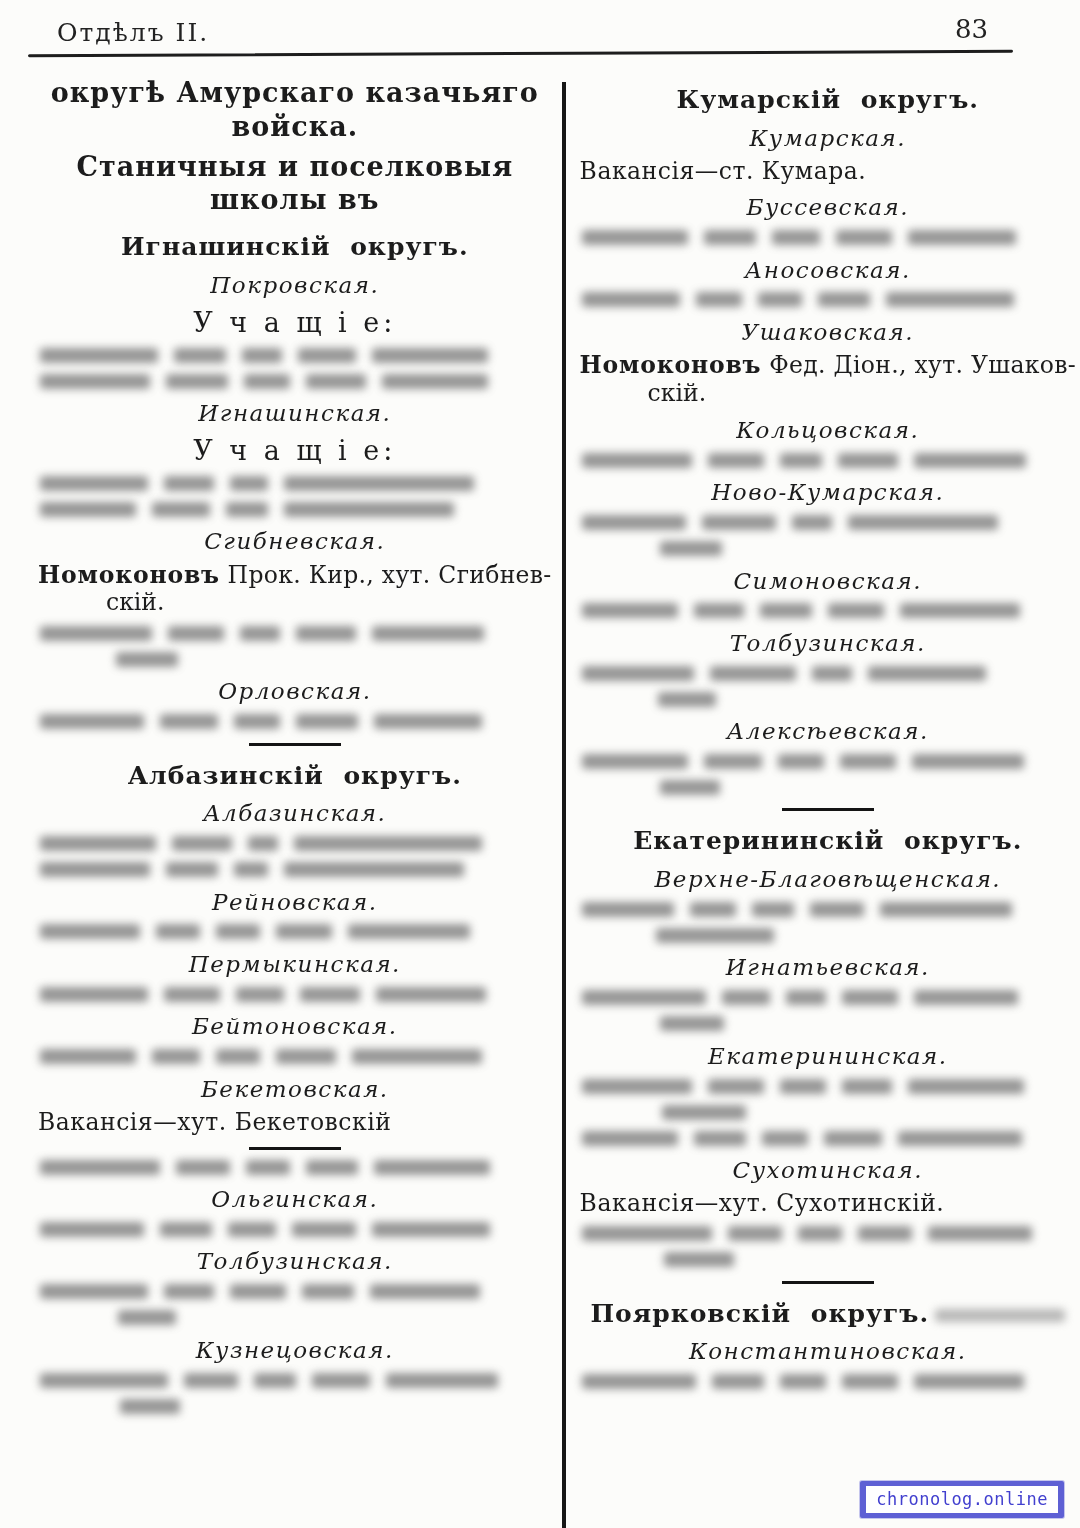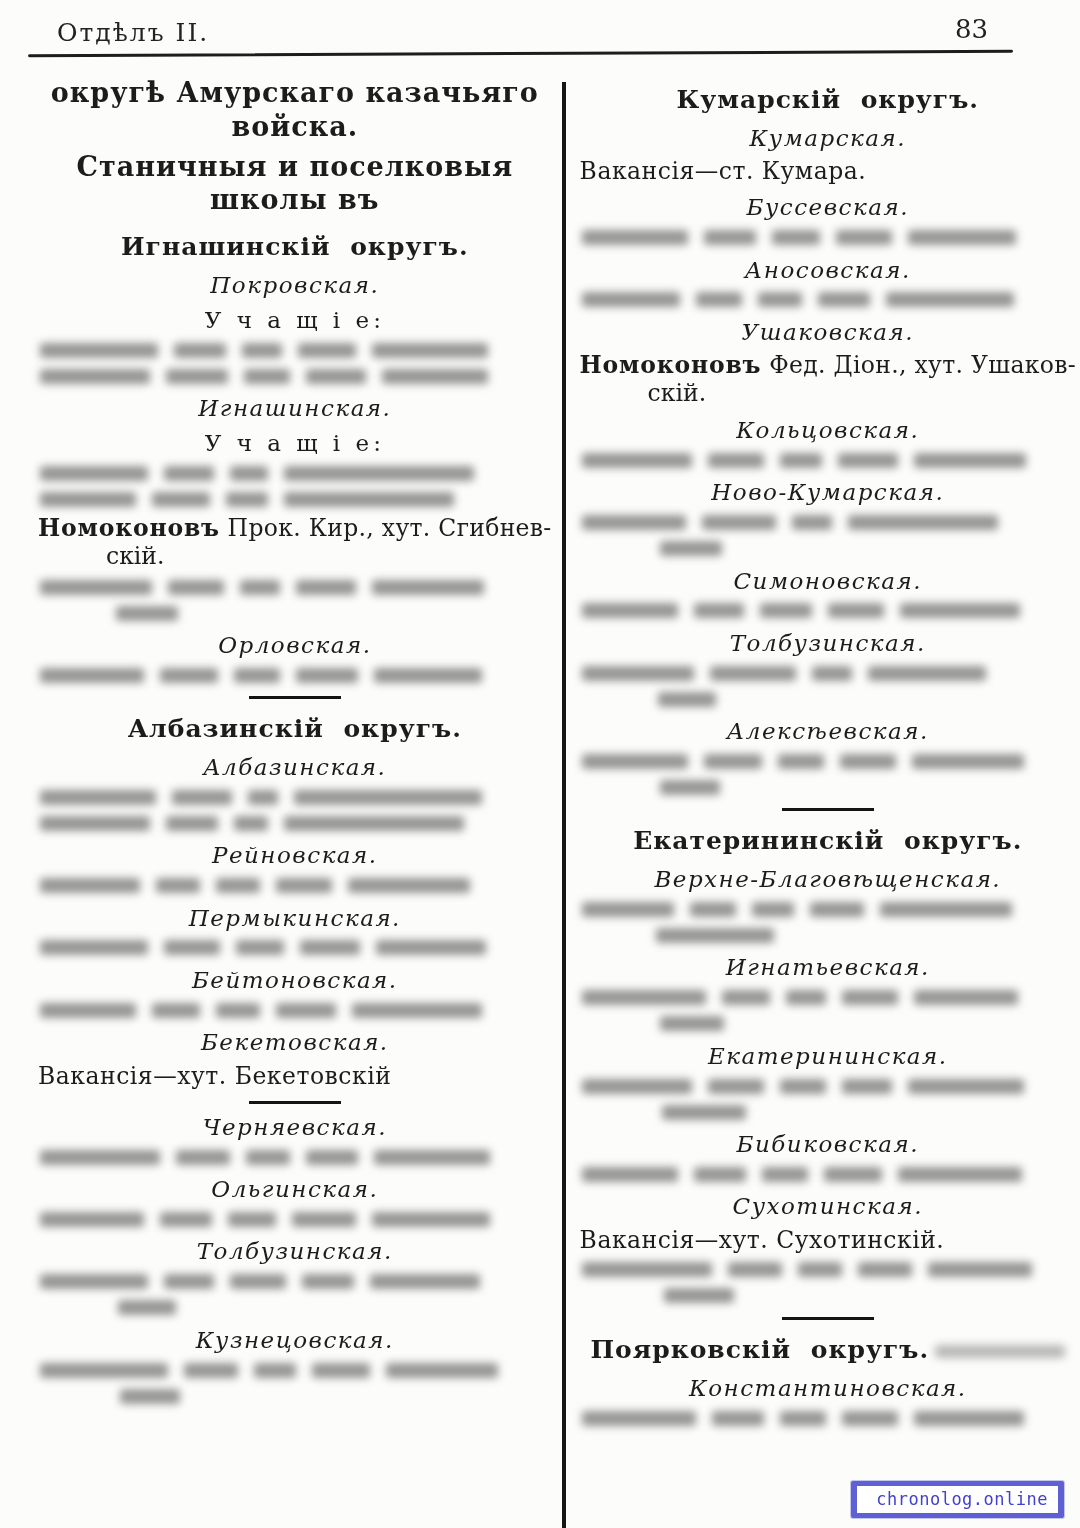--- a/index.html
+++ b/index.html
@@ -46,21 +46,21 @@
   .district-heading{
     text-align:center;font-weight:bold;font-size:25px;
     letter-spacing:1px;word-spacing:10px;
     margin:16px 0 4px 0;line-height:1.15;
   }
   .school-name{
     text-align:center;font-style:italic;font-size:23px;
     letter-spacing:1.5px;margin:11px 0 3px 0;line-height:1.1;
   }
   .teachers-label{
-    text-align:center;font-size:23px;letter-spacing:4px;
+    text-align:center;font-size:27px;letter-spacing:4px;
     margin:9px 0 3px 0;
   }
   .vacancy-line{
     font-size:23.5px;margin:7px 0 4px 0;letter-spacing:.5px;line-height:1.12;
   }
   .entry-line{
     font-size:23.5px;margin:8px 0 0 0;letter-spacing:.3px;
     line-height:1.1;white-space:nowrap;
   }
   .entry-line b{letter-spacing:.8px;}
@@ -85,21 +85,21 @@
     background:#8a8a8a;border-radius:3px;filter:blur(4px);opacity:.6;
     margin-left:6px;
   }
   
   .watermark{
     position:absolute;right:16px;bottom:10px;
     background:#5e60d4;padding:5px 6px;border-radius:2px;
     box-shadow:0 0 0 1px rgba(94,96,212,.35);
   }
   .watermark-inner{
-    background:#ffffff;padding:3px 10px 4px 19px;
+    background:#ffffff;padding:3px 10px 4px 10px;
   }
   .watermark-text{
     font-family:"DejaVu Sans Mono","Liberation Mono",monospace;
     font-size:17px;color:#4240cf;letter-spacing:.5px;
   }
 </style>
 </head>
 <body>
 
 <div class="page">
@@ -138,20 +138,21 @@
           <span class="blob" style="width: 50px;"></span>
           <span class="blob" style="width: 38px;"></span>
           <span class="blob" style="width: 190px;"></span>
         </div>
         <div class="redacted-line">
           <span class="blob" style="width: 96px;"></span>
           <span class="blob" style="width: 58px;"></span>
           <span class="blob" style="width: 42px;"></span>
           <span class="blob" style="width: 170px;"></span>
         </div>
+        <div class="school-name">Сгибневская.</div>
         <div class="entry-line"><b>Номоконовъ</b> Прок. Кир., хут. Сгибнев-</div>
         <div class="entry-cont">скій.</div>
         <div class="redacted-line">
           <span class="blob" style="width: 112px;"></span>
           <span class="blob" style="width: 56px;"></span>
           <span class="blob" style="width: 40px;"></span>
           <span class="blob" style="width: 60px;"></span>
           <span class="blob" style="width: 112px;"></span>
         </div>
         <div class="redacted-line" style="margin-left: 78px;">
@@ -200,21 +201,20 @@
         <div class="redacted-line">
           <span class="blob" style="width: 96px;"></span>
           <span class="blob" style="width: 48px;"></span>
           <span class="blob" style="width: 44px;"></span>
           <span class="blob" style="width: 60px;"></span>
           <span class="blob" style="width: 130px;"></span>
         </div>
         <div class="school-name">Бекетовская.</div>
         <div class="vacancy-line">Вакансія—хут. Бекетовскій</div>
         <div class="section-divider"></div>
-        <div class="school-name">Черняевская.</div>
         <div class="redacted-line">
           <span class="blob" style="width: 120px;"></span>
           <span class="blob" style="width: 54px;"></span>
           <span class="blob" style="width: 44px;"></span>
           <span class="blob" style="width: 52px;"></span>
           <span class="blob" style="width: 116px;"></span>
         </div>
         <div class="school-name">Ольгинская.</div>
         <div class="redacted-line">
           <span class="blob" style="width: 104px;"></span>
@@ -345,21 +345,20 @@
         <div class="redacted-line">
           <span class="blob" style="width: 110px;"></span>
           <span class="blob" style="width: 56px;"></span>
           <span class="blob" style="width: 46px;"></span>
           <span class="blob" style="width: 50px;"></span>
           <span class="blob" style="width: 116px;"></span>
         </div>
         <div class="redacted-line" style="margin-left: 82px;">
           <span class="blob" style="width: 84px;"></span>
         </div>
-        <div class="school-name">Бибиковская.</div>
         <div class="redacted-line">
           <span class="blob" style="width: 96px;"></span>
           <span class="blob" style="width: 52px;"></span>
           <span class="blob" style="width: 46px;"></span>
           <span class="blob" style="width: 58px;"></span>
           <span class="blob" style="width: 124px;"></span>
         </div>
         <div class="school-name">Сухотинская.</div>
         <div class="vacancy-line">Вакансія—хут. Сухотинскій.</div>
         <div class="redacted-line">

